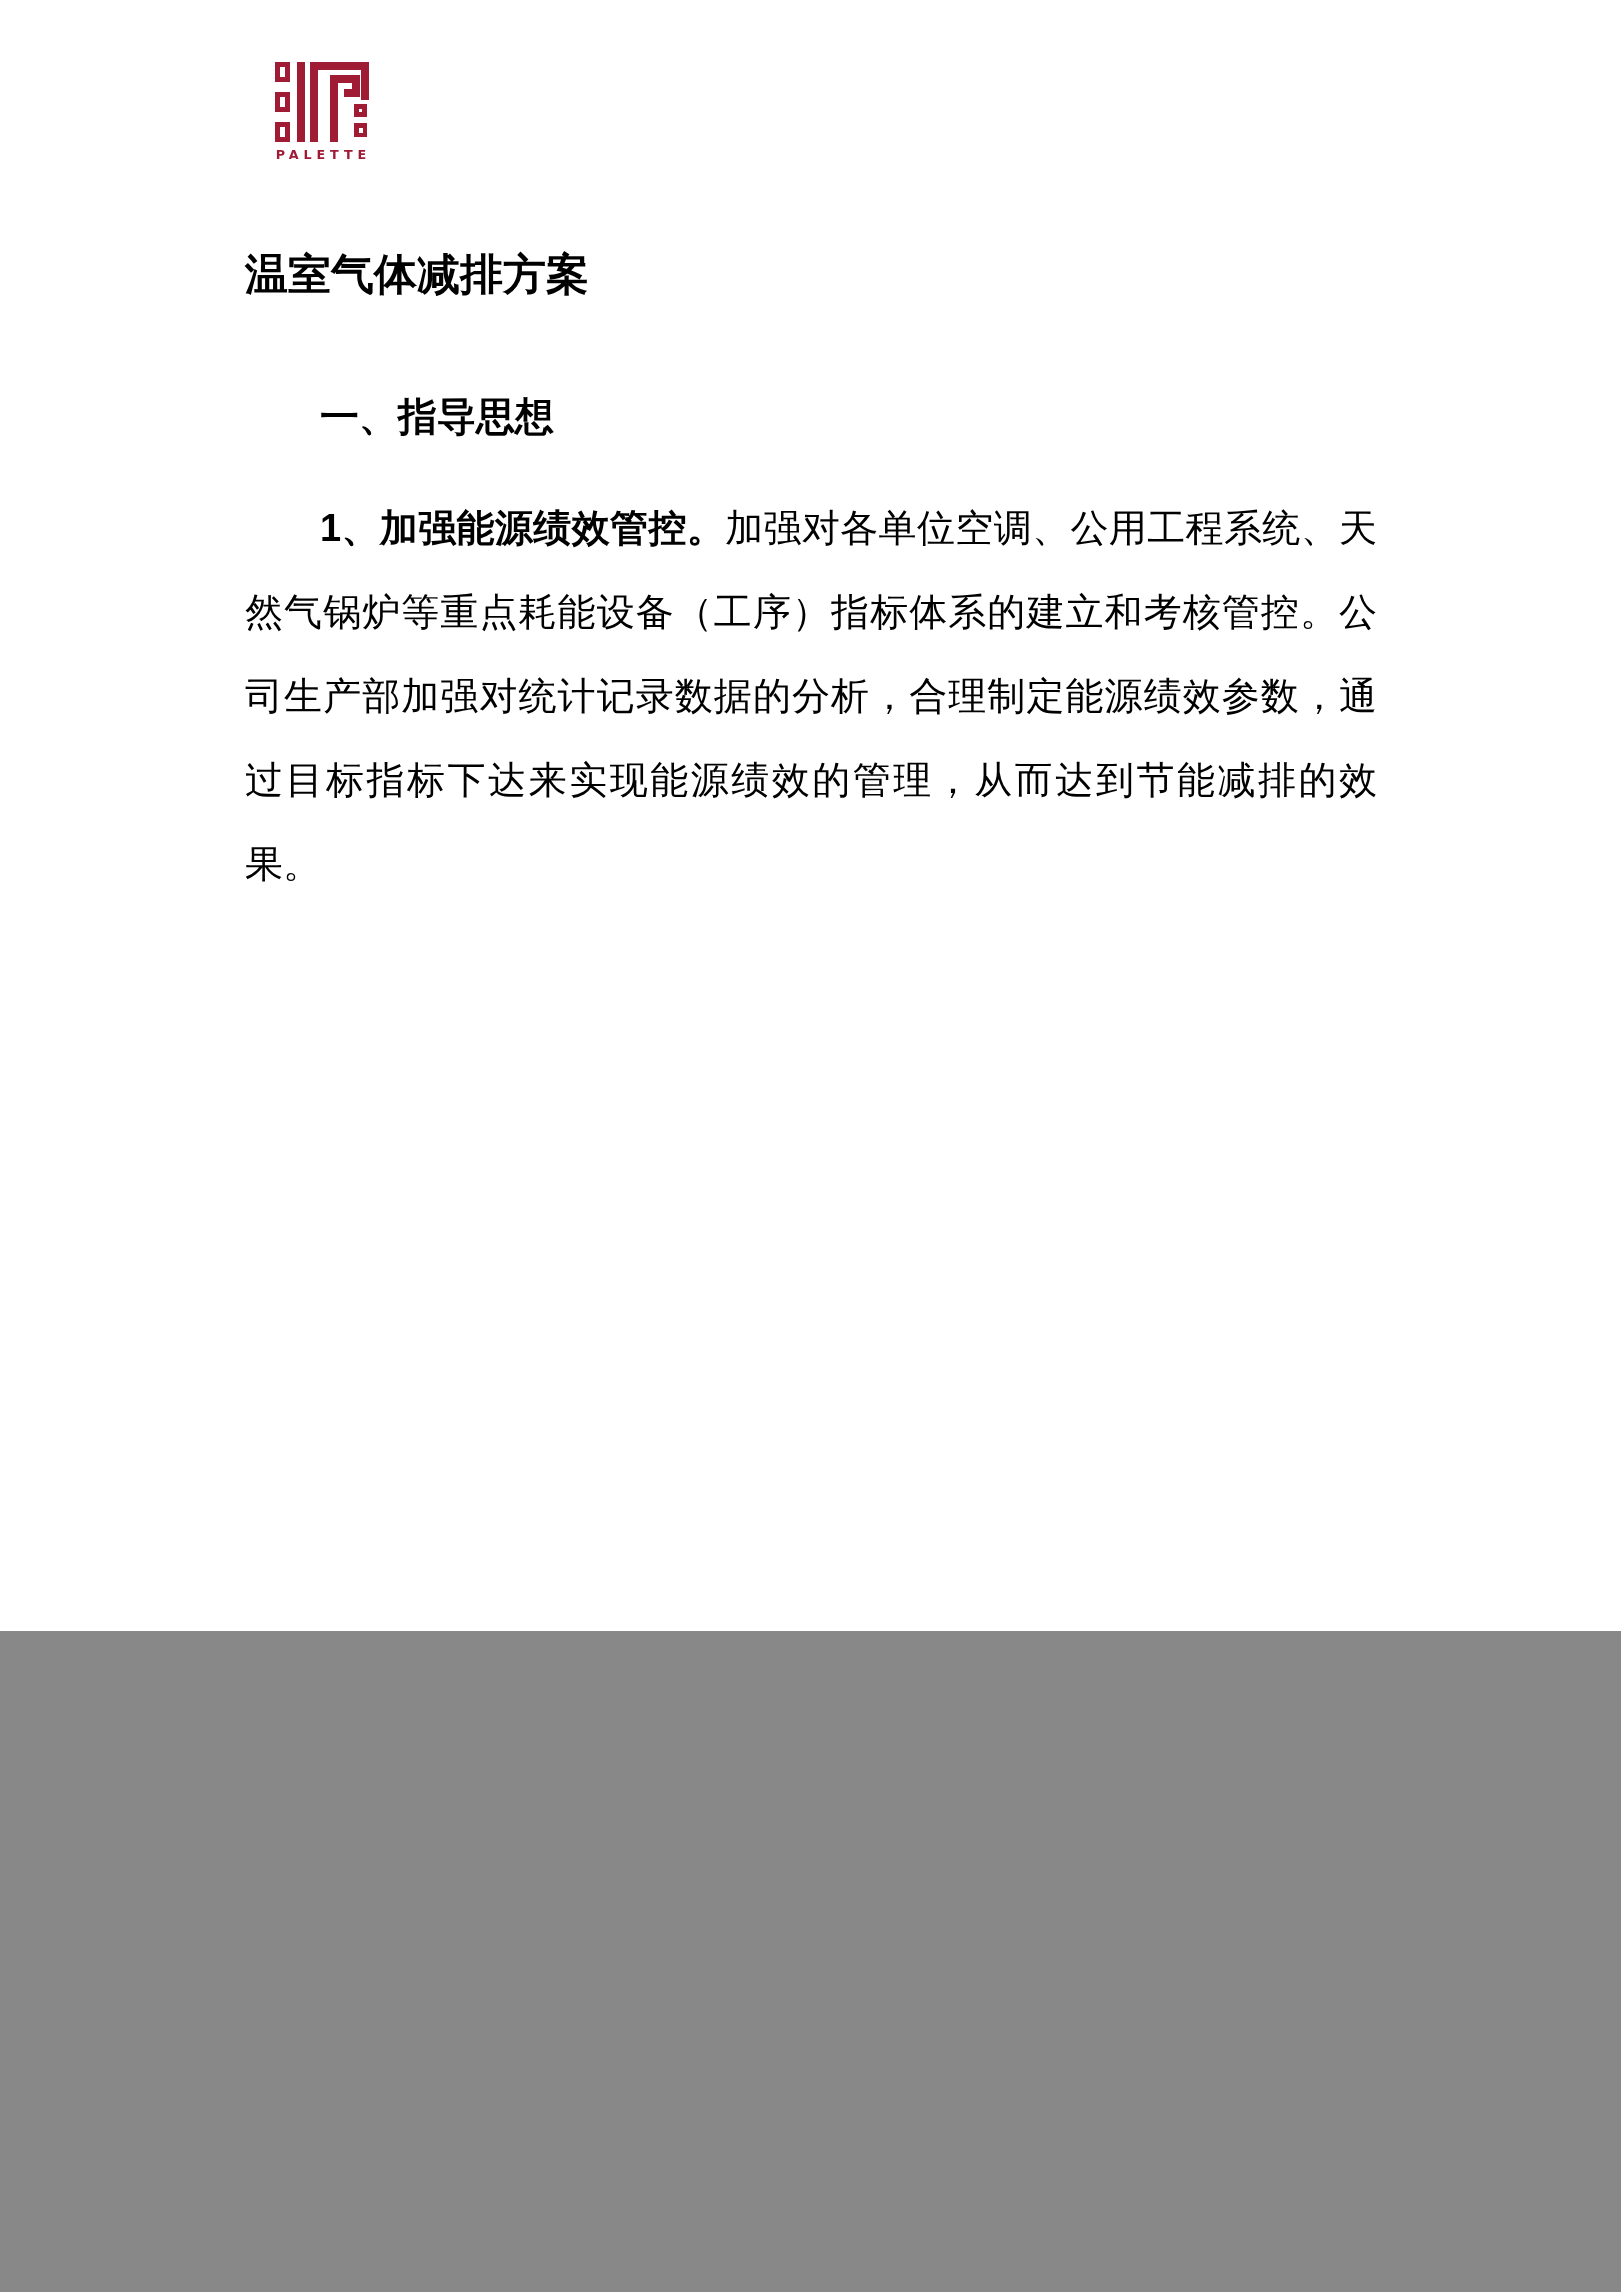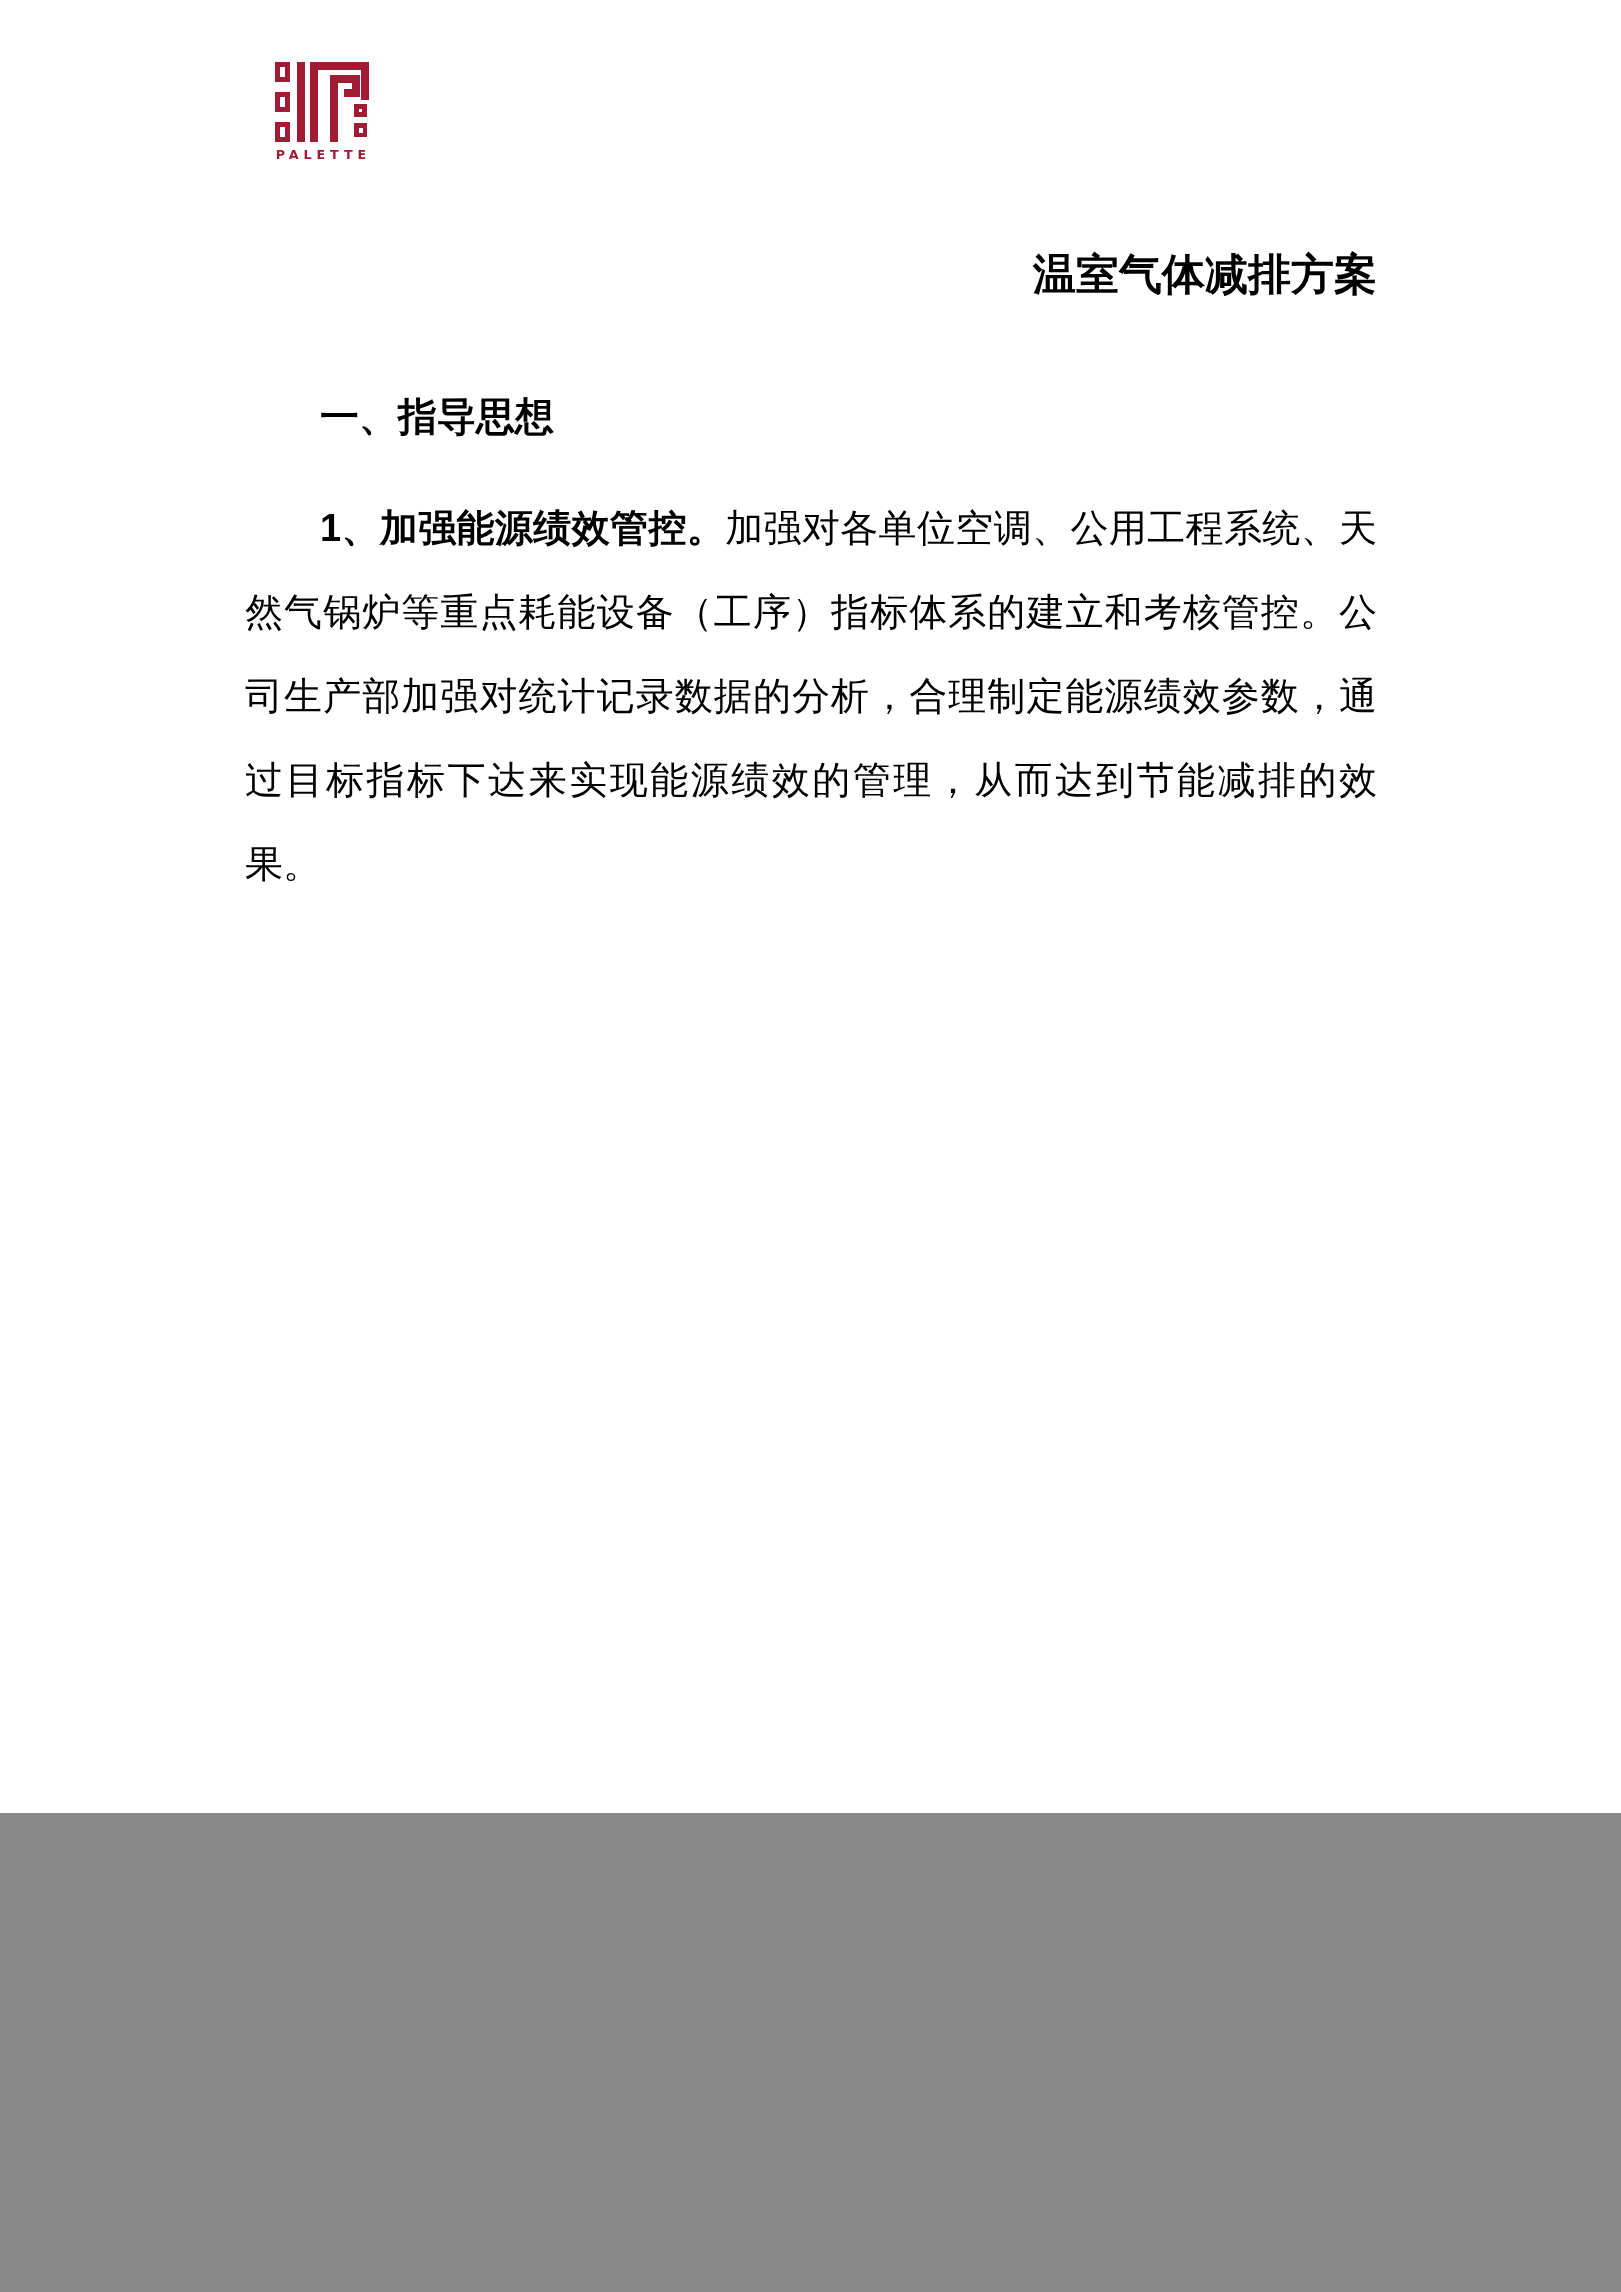--- a/index.html
+++ b/index.html
@@ -1,18 +1,18 @@
 <!DOCTYPE html>
 <html><head>
 <meta charset="utf-8">
 <style>
   html,body{margin:0;padding:0;background:#888;}
   .page{
     position:relative;
-    width:1621px;height:1813px;
+    width:1621px;height:1631px;
     background:#ffffff;
     margin:0 auto;
     overflow:hidden;
     box-sizing:border-box;
   }
   
   .header-logo{
     position:absolute;left:266px;top:49px;width:110px;
     color:#A01C35;
     text-align:center;
@@ -28,21 +28,21 @@
   }
   
   .doc{
     position:absolute;left:0;top:0;width:100%;
     box-sizing:border-box;
     padding:243px 244px 0 245px;
   }
   .doc-title{
     font-family:"Liberation Sans","DejaVu Sans",sans-serif;
     font-size:43px;font-weight:bold;color:#000;
-    line-height:63px;text-align:right;
+    line-height:63px;text-align:left;
     margin:0 0 69px 0;
   }
   p.body{
     font-family:"Liberation Serif","DejaVu Serif",serif;
     font-size:38px;color:#000;
     line-height:84px;
     text-align:justify;
     line-break:strict;
     text-indent:75px;
     margin:0;

